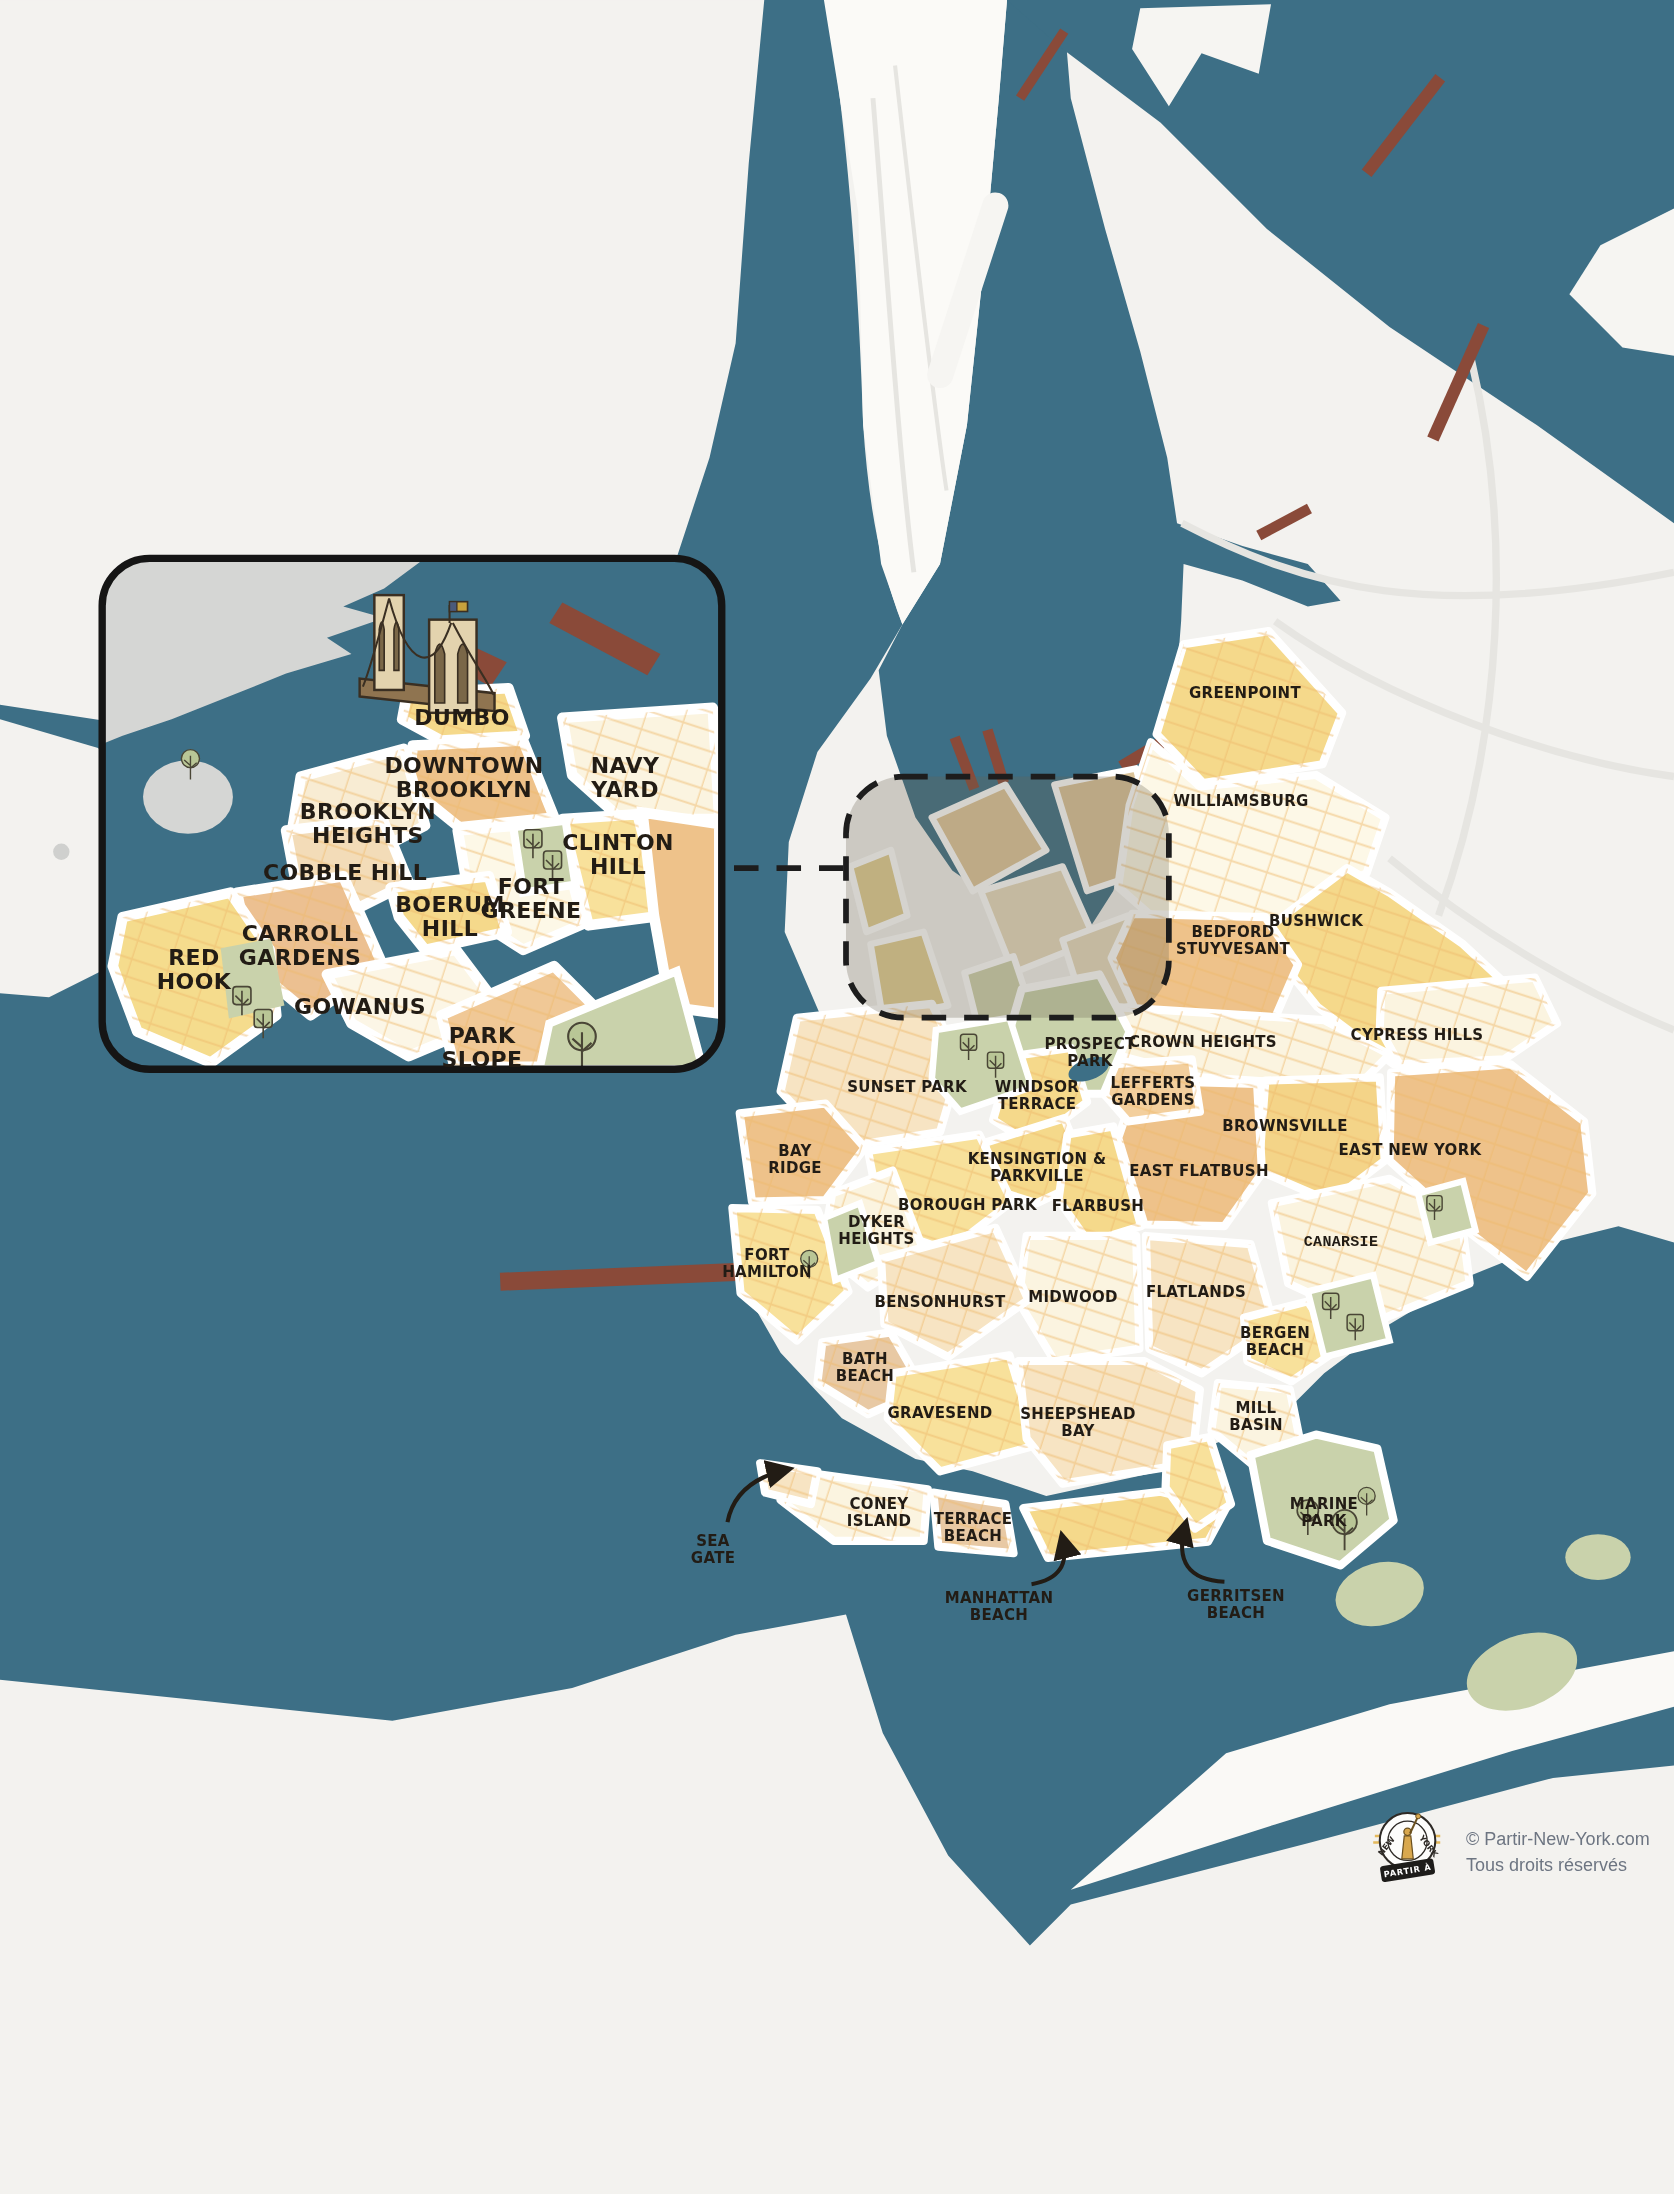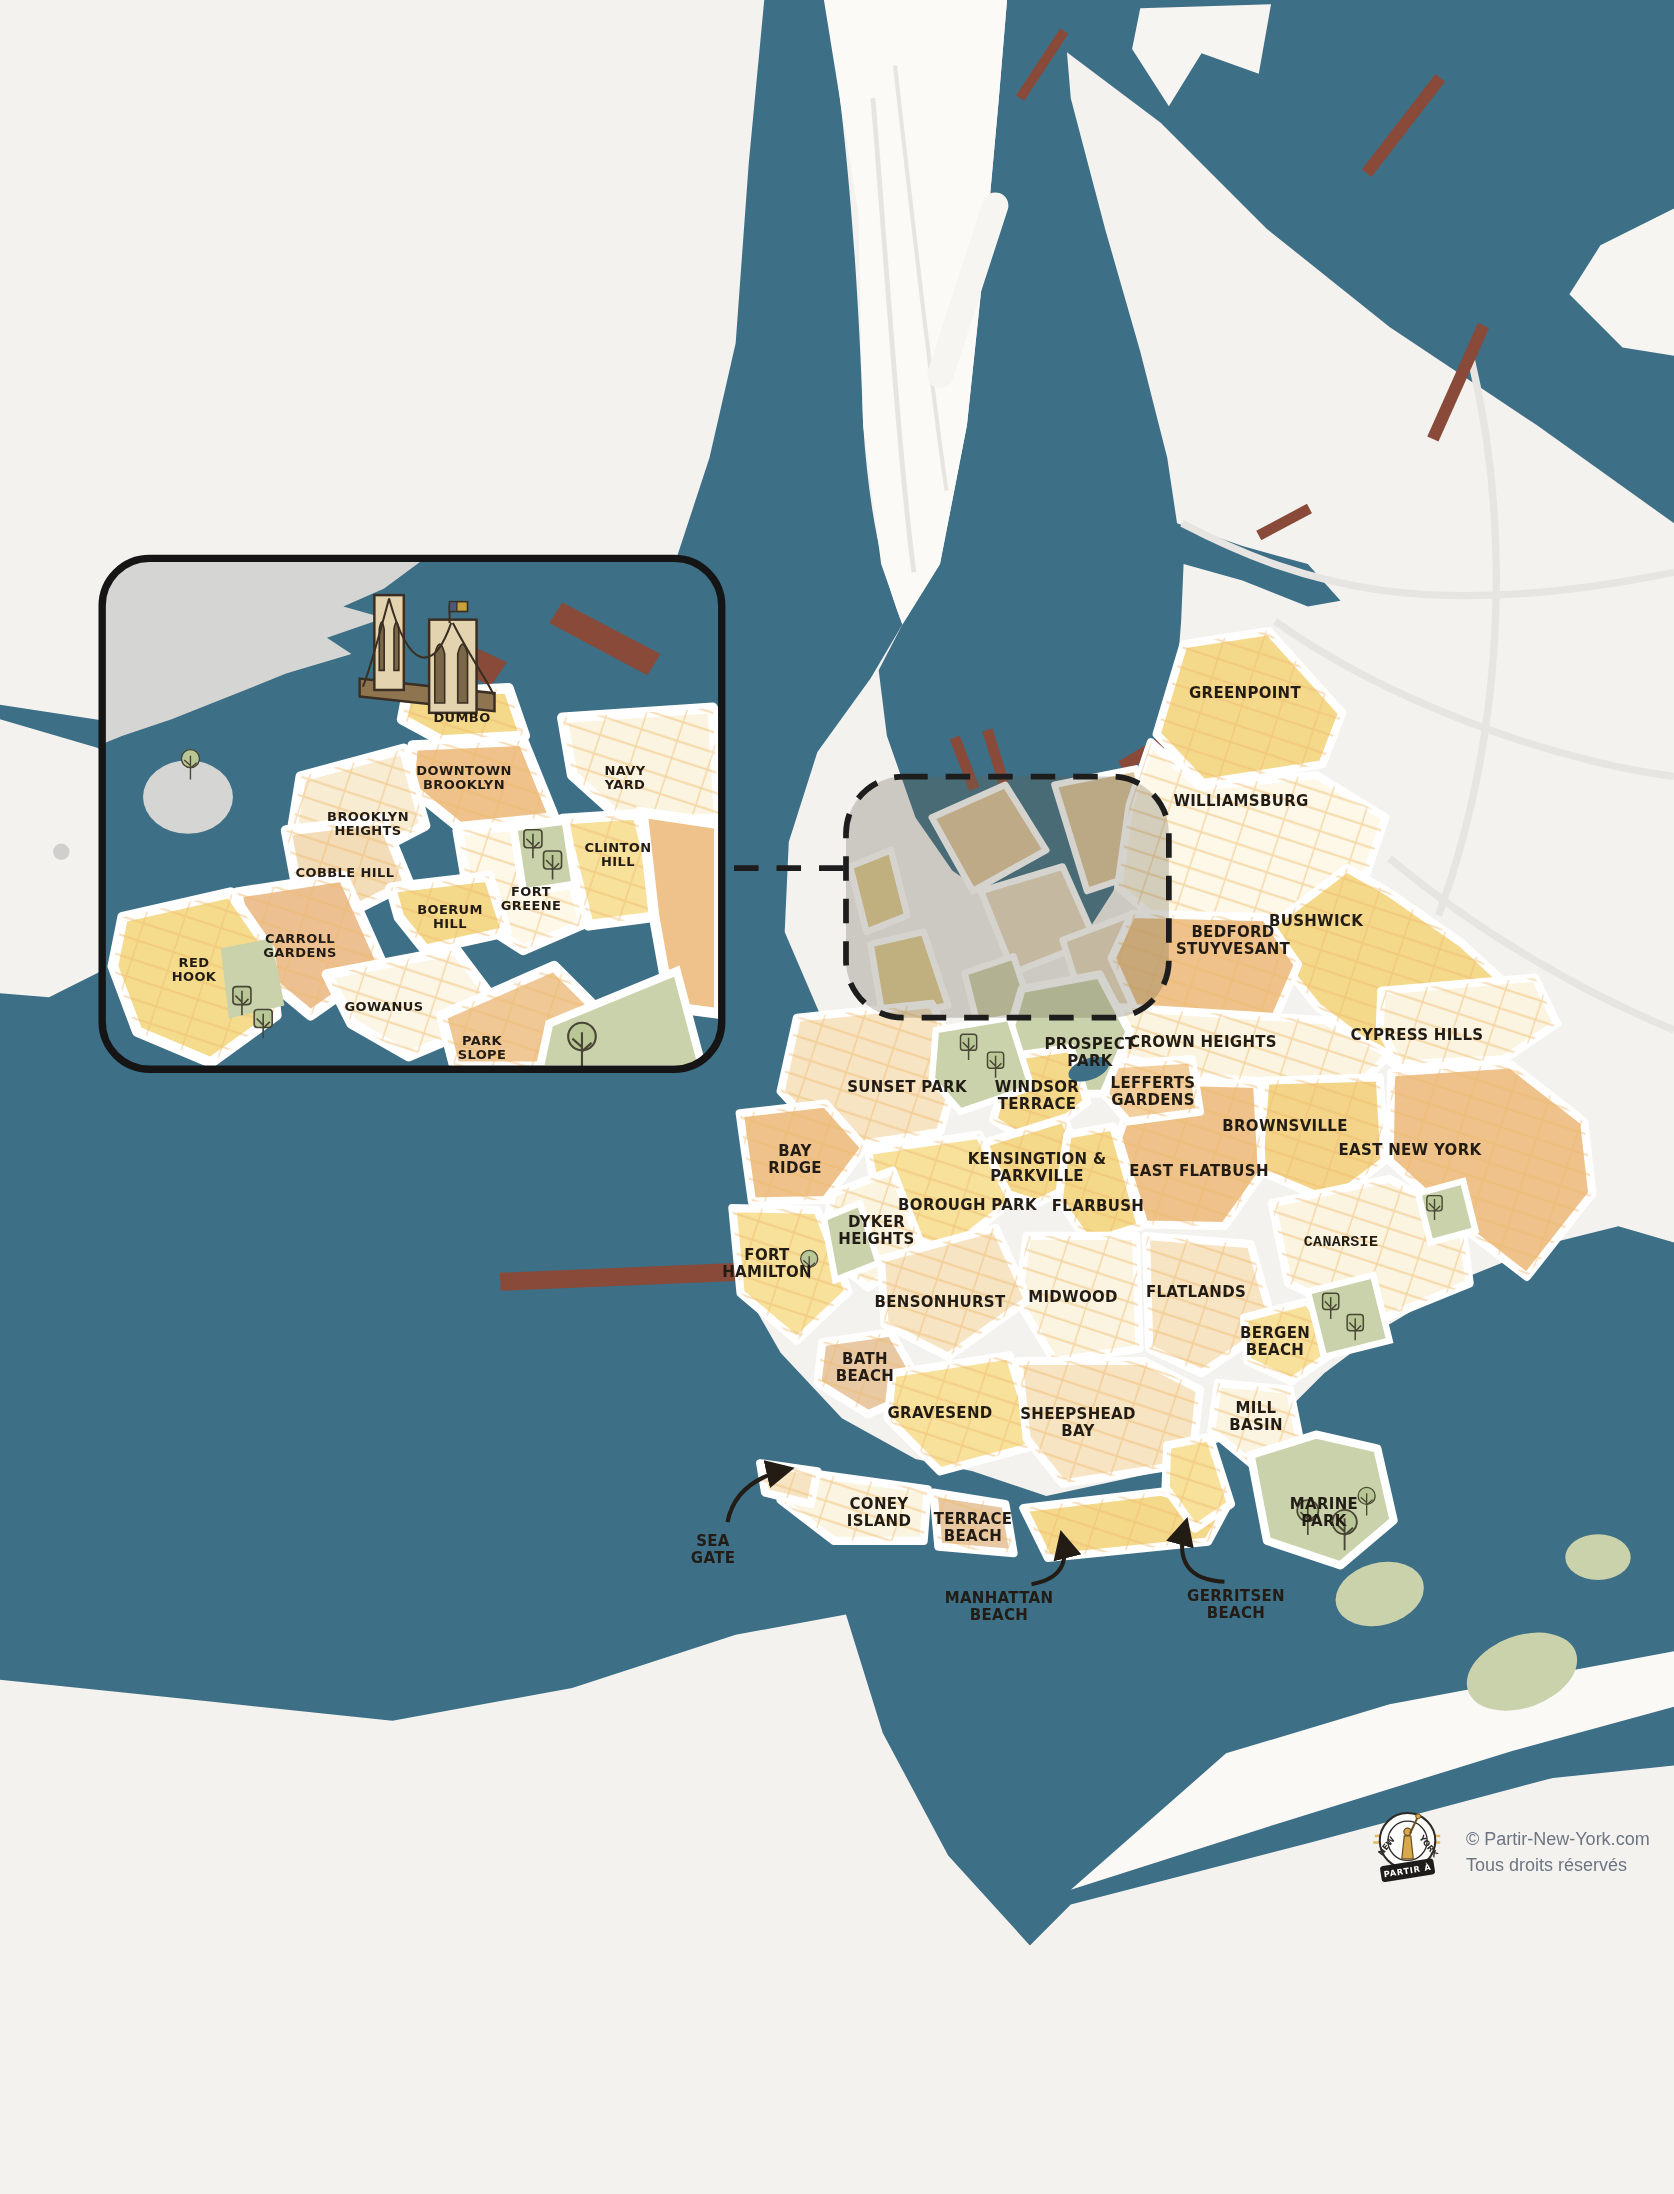--- a/index.html
+++ b/index.html
@@ -2,21 +2,21 @@
 <html style="font-size:13px"><head>
 <meta charset="utf-8">
 <style>
   html,body{margin:0;padding:0;background:#e8e8e6;}
   .stage{position:relative;width:1674px;height:2194px;background:#f3f2ef;overflow:hidden;
          font-family:"DejaVu Sans",sans-serif;}
   svg.base{position:absolute;left:0;top:0;}
   .lbl{position:absolute;transform:translate(-50%,-50%);text-align:center;white-space:pre-line;
        color:#221c15;font-weight:700;pointer-events:none;}
   .lbl-main{font-size:15px;line-height:1.1;letter-spacing:0.3px;}
-  .lbl-inset{font-size:13px;line-height:1.08;letter-spacing:0.4px;}
+  .lbl-inset{font-size:22px;line-height:1.08;letter-spacing:0.4px;}
   .copy{position:absolute;color:#6d7582;font-family:"Liberation Sans",sans-serif;font-size:18px;line-height:1.0;}
 </style>
 </head>
 <body>
 
 <div class="stage">
 
 <svg class="base" width="1674" height="2194" viewBox="0 0 2048 2684">
   <defs>
     <pattern id="streets" width="46" height="46" patternUnits="userSpaceOnUse" patternTransform="rotate(18)">
@@ -345,21 +345,21 @@
 HILL</div>
       <div class="lbl lbl-inset" style="left: 345px; top: 873px;">COBBLE HILL</div>
       <div class="lbl lbl-inset" style="left: 531px; top: 899px;">FORT
 GREENE</div>
       <div class="lbl lbl-inset" style="left: 450px; top: 917px;">BOERUM
 HILL</div>
       <div class="lbl lbl-inset" style="left: 300px; top: 946px;">CARROLL
 GARDENS</div>
       <div class="lbl lbl-inset" style="left: 194px; top: 970px;">RED
 HOOK</div>
-      <div class="lbl lbl-inset" style="left: 384px; top: 1007px;">GOWANUS</div>
+      <div class="lbl lbl-inset" style="left: 360px; top: 1007px;">GOWANUS</div>
       <div class="lbl lbl-inset" style="left: 482px; top: 1048px;">PARK
 SLOPE</div>
     </div>
 
 <div class="copy" style="left:1466px;top:1830px">© Partir-New-York.com</div>
 <div class="copy" style="left:1466px;top:1856px">Tous droits réservés</div>
 
 </div>
 
 

